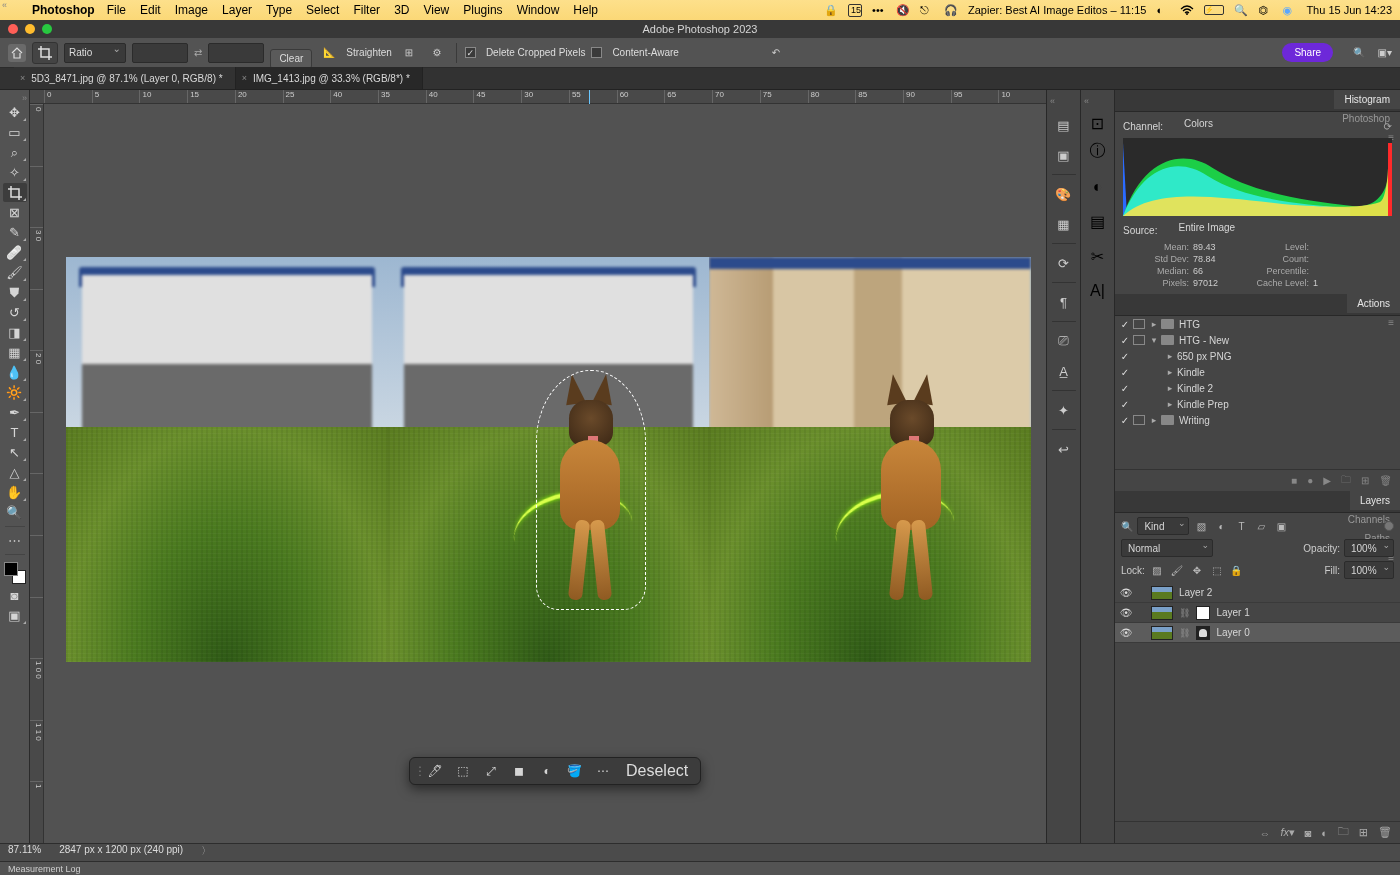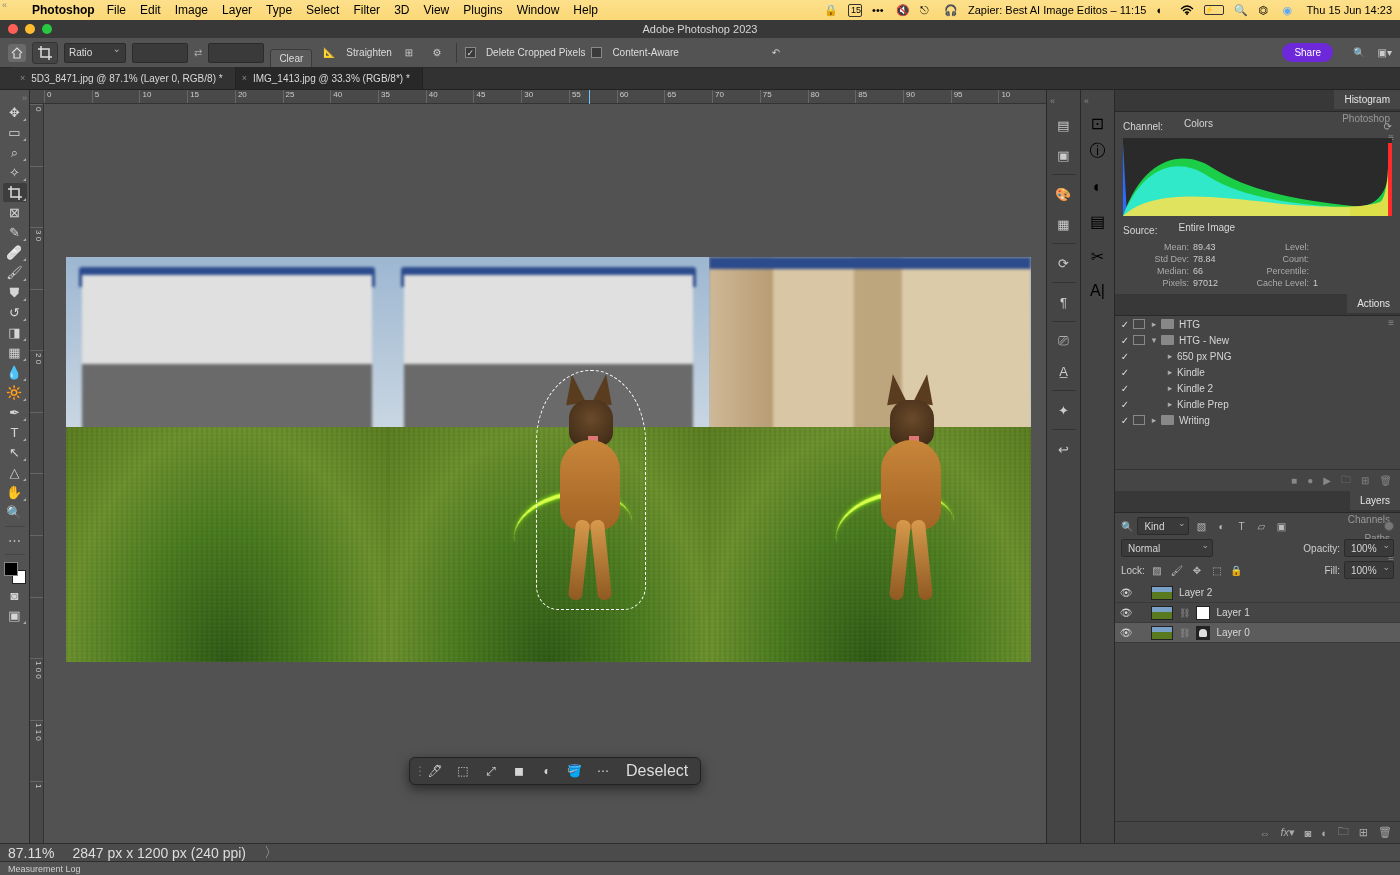--- a/index.html
+++ b/index.html
@@ -142,21 +142,21 @@
 .layer-row .thumb { width:22px; height:14px; background:linear-gradient(#7aa0c8 40%,#5a7a20 40%); border:1px solid #222; }
 .layer-row .mask { width:14px; height:14px; background:#fff; border:1px solid #222; }
 .layer-row .mask.shape { background:#222; position:relative; }
 .layer-row .mask.shape::after { content:""; position:absolute; inset:2px; background:#ddd; border-radius:50% 50% 20% 20%; }
 .layer-row .link { color:#999; font-size:9px; }
 .layers-footer { height:22px; border-top:1px solid #333; display:flex; align-items:center; justify-content:flex-end; gap:10px; padding:0 8px; color:#aaa; font-size:11px; }
 .layers-footer .lf { margin-left: 0; }
 .layers-footer .sp { flex:1; }
 
 
-.infobar { height:18px; background:#4b4b4b; border-top:1px solid #2d2d2d; display:flex; align-items:center; color:#ddd; font-size:14px; padding:0 8px; gap:18px; }
+.infobar { height:18px; background:#4b4b4b; border-top:1px solid #2d2d2d; display:flex; align-items:flex-start; color:#ddd; font-size:10px; padding:0 8px; gap:18px; }
 .infobar .caret { color:#aaa; }
 .bottombar { height:14px; background:#535353; border-top:1px solid #2d2d2d; display:flex; align-items:center; color:#d0d0d0; font-size:9px; padding-left:8px; }
 
 .flex1{flex:1;}
 </style>
 </head>
 <body>
 
 <div class="menubar">
   <span class="apple"></span>

